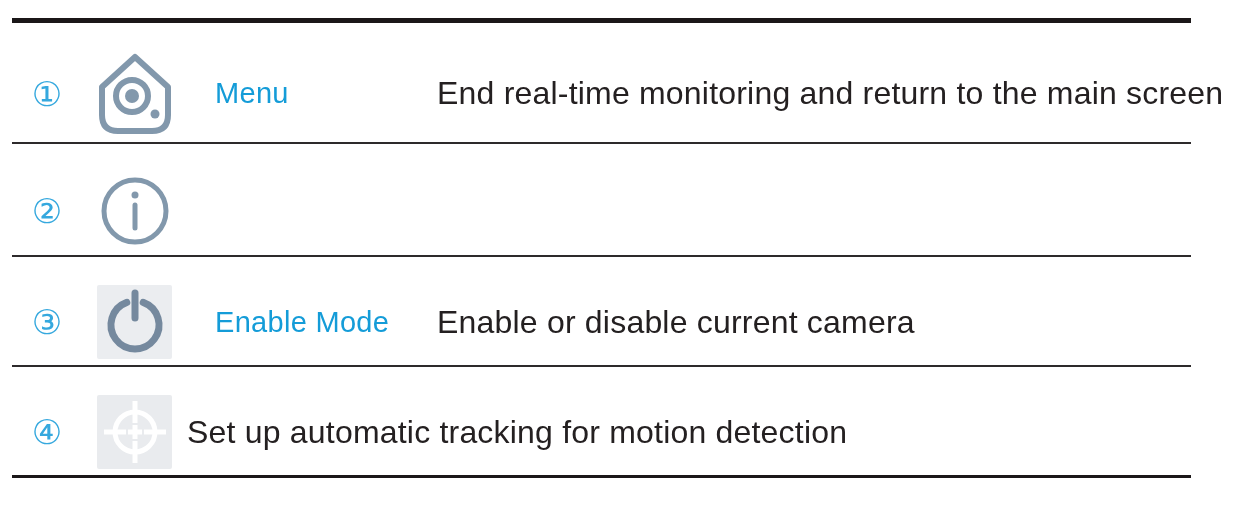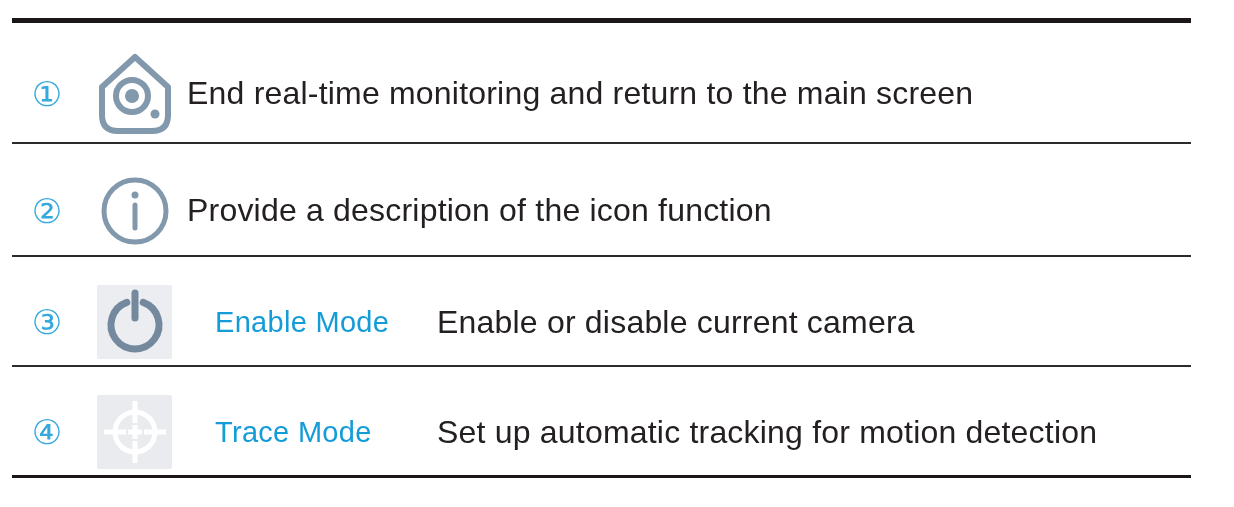--- a/index.html
+++ b/index.html
@@ -84,42 +84,42 @@
       <span class="icon-wrap">
         <svg width="76" height="84" viewBox="0 0 76 84">
           <path d="M38,5 L71,35 L71,63 Q71,79 55,79 L21,79 Q5,79 5,63 L5,35 Z" fill="none" stroke="#8298ac" stroke-width="6" stroke-linejoin="round" stroke-linecap="round"></path>
           <circle cx="35" cy="44" r="16" fill="none" stroke="#8298ac" stroke-width="6"></circle>
           <circle cx="35" cy="44" r="7" fill="#8298ac"></circle>
           <circle cx="58" cy="62" r="4.5" fill="#8298ac"></circle>
         </svg>
       </span>
 
     </div>
+    <div class="cell-label">
+      <span class="label-text">Menu</span>
+    </div>
     <div class="cell-desc">
       <span class="desc-text">End real-time monitoring and return to the main screen</span>
     </div>
   </div>
 
   <div class="row">
     <div class="cell-num">
       <span class="circled-number">②</span>
     </div>
     <div class="cell-icon">
 
       <span class="icon-wrap">
         <svg width="70" height="70" viewBox="0 0 70 70">
           <circle cx="35" cy="35" r="31" fill="none" stroke="#8298ac" stroke-width="5"></circle>
           <circle cx="35" cy="19" r="3.5" fill="#8298ac"></circle>
           <line x1="35" y1="29" x2="35" y2="52" stroke="#8298ac" stroke-width="5" stroke-linecap="round"></line>
         </svg>
       </span>
 
-    </div>
-    <div class="cell-desc">
-      <span class="desc-text">Provide a description of the icon function</span>
     </div>
   </div>
 
   <div class="row">
     <div class="cell-num">
       <span class="circled-number">③</span>
     </div>
     <div class="cell-icon">
 
       <span class="icon-wrap icon-tile tile-power">
@@ -150,20 +150,17 @@
           <line x1="37" y1="6" x2="37" y2="28" stroke="#ffffff" stroke-width="5"></line>
           <line x1="37" y1="46" x2="37" y2="68" stroke="#ffffff" stroke-width="5"></line>
           <line x1="6" y1="37" x2="28" y2="37" stroke="#ffffff" stroke-width="5"></line>
           <line x1="46" y1="37" x2="68" y2="37" stroke="#ffffff" stroke-width="5"></line>
           <line x1="30" y1="37" x2="44" y2="37" stroke="#ffffff" stroke-width="5"></line>
           <line x1="37" y1="30" x2="37" y2="44" stroke="#ffffff" stroke-width="5"></line>
         </svg>
       </span>
 
     </div>
-    <div class="cell-label">
-      <span class="label-text">Trace Mode</span>
-    </div>
     <div class="cell-desc">
       <span class="desc-text">Set up automatic tracking for motion detection</span>
     </div>
   </div>
 </div>
 
 </body></html>

